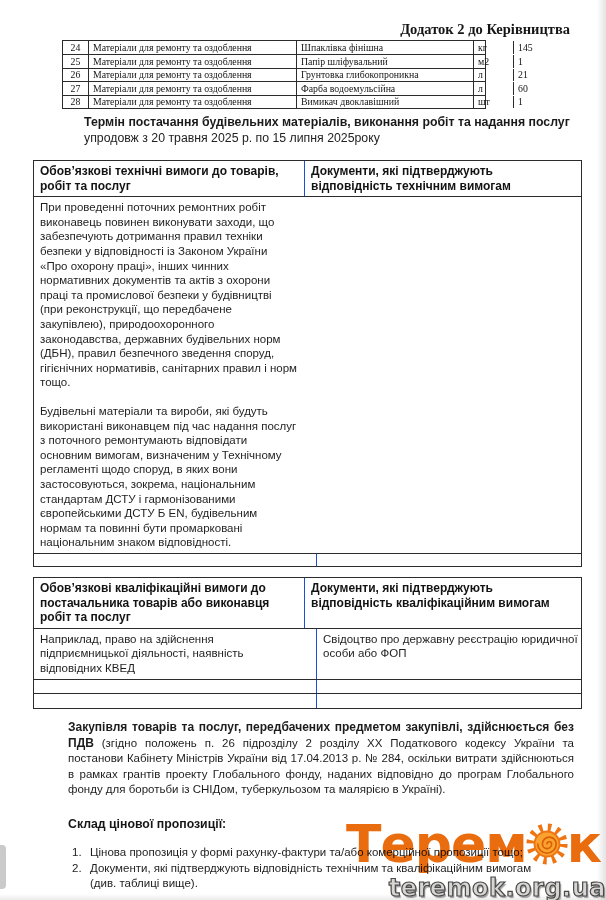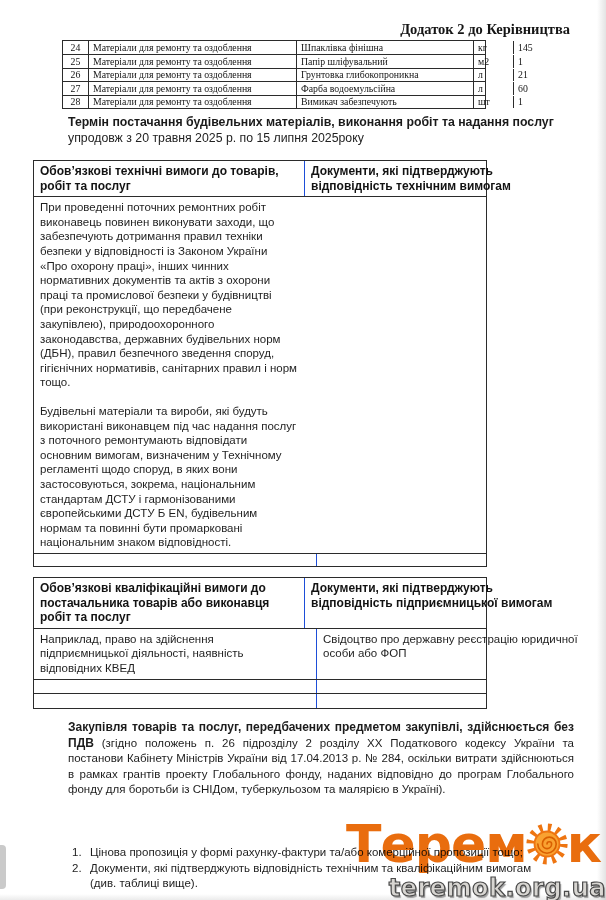--- a/index.html
+++ b/index.html
@@ -24,26 +24,26 @@
   
   .t1 { position:absolute; left:62px; top:40px; width:424px;
     border:1px solid #2b2b2b; font-family:"Liberation Serif", serif; font-size:9.8px; color:#141414; }
   .t1-row { display:grid; grid-template-columns:25px 208px 177px 40px 44px; height:13.4px; }
   .t1-row + .t1-row { border-top:1px solid #2b2b2b; }
   .t1-cell { border-left:1px solid #2b2b2b; padding:0 4px; display:flex; align-items:center;
     white-space:nowrap; overflow:hidden; }
   .t1-cell:first-child { border-left:none; justify-content:center; padding:0 1px; }
 
   
-  .delivery { position:absolute; left:68px; top:115px; width:508px; }
+  .delivery { position:absolute; left:84px; top:115px; width:508px; }
   .delivery-h { font-weight:bold; font-size:12.3px; color:#1a1a1a; }
   .delivery-p { font-size:12.3px; margin-top:2px; color:#222; }
 
   
-  .req { position:absolute; left:33px; width:454px; border:1px solid #2b2b2b; font-size:11.5px; }
+  .req { position:absolute; left:33px; width:549px; border:1px solid #2b2b2b; font-size:11.5px; }
   .req-row { display:grid; grid-template-columns:270px 279px; }
   .req-row + .req-row { border-top:1px solid #2b2b2b;gap:12px; }
   .req-cell { border-left:1px solid #1d4ed8; padding:3px 7px 3px 6px; line-height:1.27; }
   .req-cell:first-child { border-left:none; }
   .req-head .req-cell { font-weight:bold; font-size:12px; line-height:1.22; color:#131313; }
   .t2 { top:160px; }
   .t2 .req-body { min-height:352px; }
   .t2 .req-empty { height:13px; }
   .t2 .para2 { margin-top:14px; }
   .t3 { top:577px; }
@@ -109,21 +109,21 @@
     <div class="t1-row">
       <div class="t1-cell">27</div>
       <div class="t1-cell">Матеріали для ремонту та оздоблення</div>
       <div class="t1-cell">Фарба водоемульсійна</div>
       <div class="t1-cell">л</div>
       <div class="t1-cell">60</div>
     </div>
     <div class="t1-row">
       <div class="t1-cell">28</div>
       <div class="t1-cell">Матеріали для ремонту та оздоблення</div>
-      <div class="t1-cell">Вимикач забезпечують</div>
+      <div class="t1-cell">Вимикач двоклавішний</div>
       <div class="t1-cell">шт</div>
       <div class="t1-cell">1</div>
     </div>
   </div>
 
   <div class="delivery">
     <div class="delivery-h">Термін постачання  будівельних матеріалів, виконання робіт та надання послуг</div>
     <div class="delivery-p">упродовж з 20 травня 2025 р. по 15 липня 2025року</div>
   </div>
 
@@ -140,38 +140,39 @@
     </div>
     <div class="req-row req-empty">
       <div class="req-cell"></div>
       <div class="req-cell"></div>
     </div>
   </div>
 
   <div class="req t3">
     <div class="req-row req-head">
       <div class="req-cell">Обов’язкові кваліфікаційні вимоги до постачальника товарів або виконавця робіт та послуг</div>
-      <div class="req-cell">Документи, які підтверджують відповідність підприємницької вимогам</div>
+      <div class="req-cell">Документи, які підтверджують відповідність кваліфікаційним вимогам</div>
     </div>
     <div class="req-row req-body">
       <div class="req-cell">Наприклад, право на здійснення підприємницької діяльності, наявність відповідних КВЕД</div>
       <div class="req-cell">Свідоцтво про державну реєстрацію юридичної особи або ФОП</div>
     </div>
     <div class="req-row req-empty-a">
       <div class="req-cell"></div>
       <div class="req-cell"></div>
     </div>
     <div class="req-row req-empty-b">
       <div class="req-cell"></div>
       <div class="req-cell"></div>
     </div>
   </div>
 
   <div class="vat"><b>Закупівля товарів та послуг, передбачених предметом закупівлі, здійснюється без ПДВ</b><span> (згідно положень п. 26 підрозділу 2 розділу ХХ Податкового кодексу України та постанови Кабінету Міністрів України від 17.04.2013 р. № 284, оскільки витрати здійснюються в рамках грантів проекту Глобального фонду, наданих відповідно до програм Глобального фонду для боротьби із СНІДом, туберкульозом та малярією в Україні).</span></div>
 
+  <div class="offer-h">Склад цінової пропозиції:</div>
   <ol class="offer-list">
     <li>
       <span>1.</span>
       <span>Цінова пропозиція у формі рахунку-фактури та/або комерційної пропозиції тощо;</span>
     </li>
     <li>
       <span>2.</span>
       <span>Документи, які підтверджують відповідність технічним та кваліфікаційним вимогам (див. таблиці вище).</span>
     </li>
   </ol>

